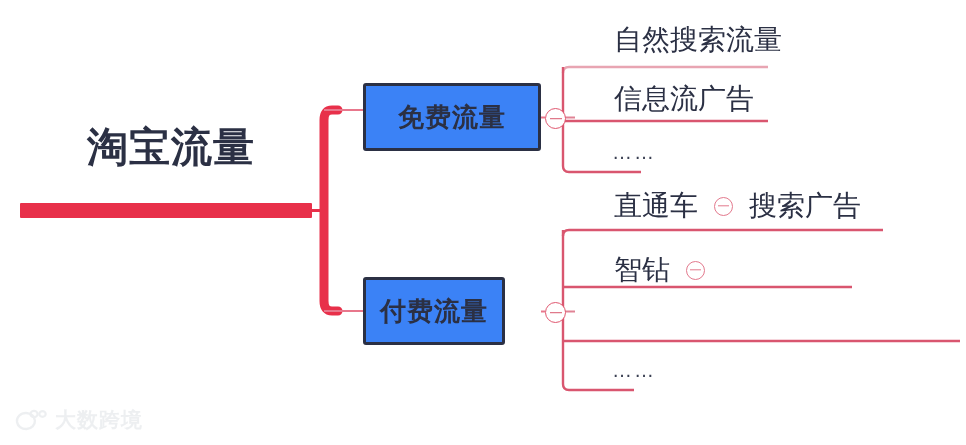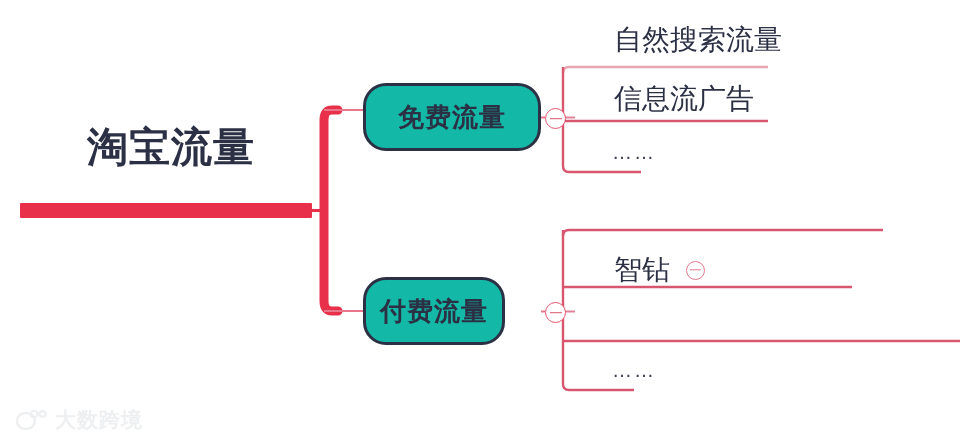--- a/index.html
+++ b/index.html
@@ -45,22 +45,22 @@
     letter-spacing: 1px;
     line-height: 1.15;
     white-space: nowrap;
   }
 
   
   .branch-box {
     position: absolute;
     box-sizing: border-box;
     border: 3px solid #2b3044;
-    border-radius: 23px;
-    background: #14b8a6;
+    border-radius: 3px;
+    background: #3b82f6;
     display: flex;
     align-items: center;
     justify-content: center;
     font-size: 26px;
     font-weight: bold;
     color: #2b3044;
     letter-spacing: 1px;
     white-space: nowrap;
   }
   #branch-free {
@@ -217,20 +217,25 @@
   </div>
 
   <div class="leaf-row" style="left:590px; top:85px;">
     <span class="leaf-text">信息流广告</span>
   </div>
 
   <div class="leaf-row small" style="left:588px; top:142px;">
     <span class="leaf-text">……</span>
   </div>
 
+  <div class="leaf-row" style="left:590px; top:192px;">
+    <span class="leaf-text">直通车</span>
+    <span class="inline-toggle"></span>
+    <span class="leaf-text">搜索广告</span>
+  </div>
 
   <div class="leaf-row" style="left:590px; top:256px;">
     <span class="leaf-text">智钻</span>
     <span class="inline-toggle"></span>
   </div>
 
 
   <div class="leaf-row small" style="left:588px; top:360px;">
     <span class="leaf-text">……</span>
   </div>

